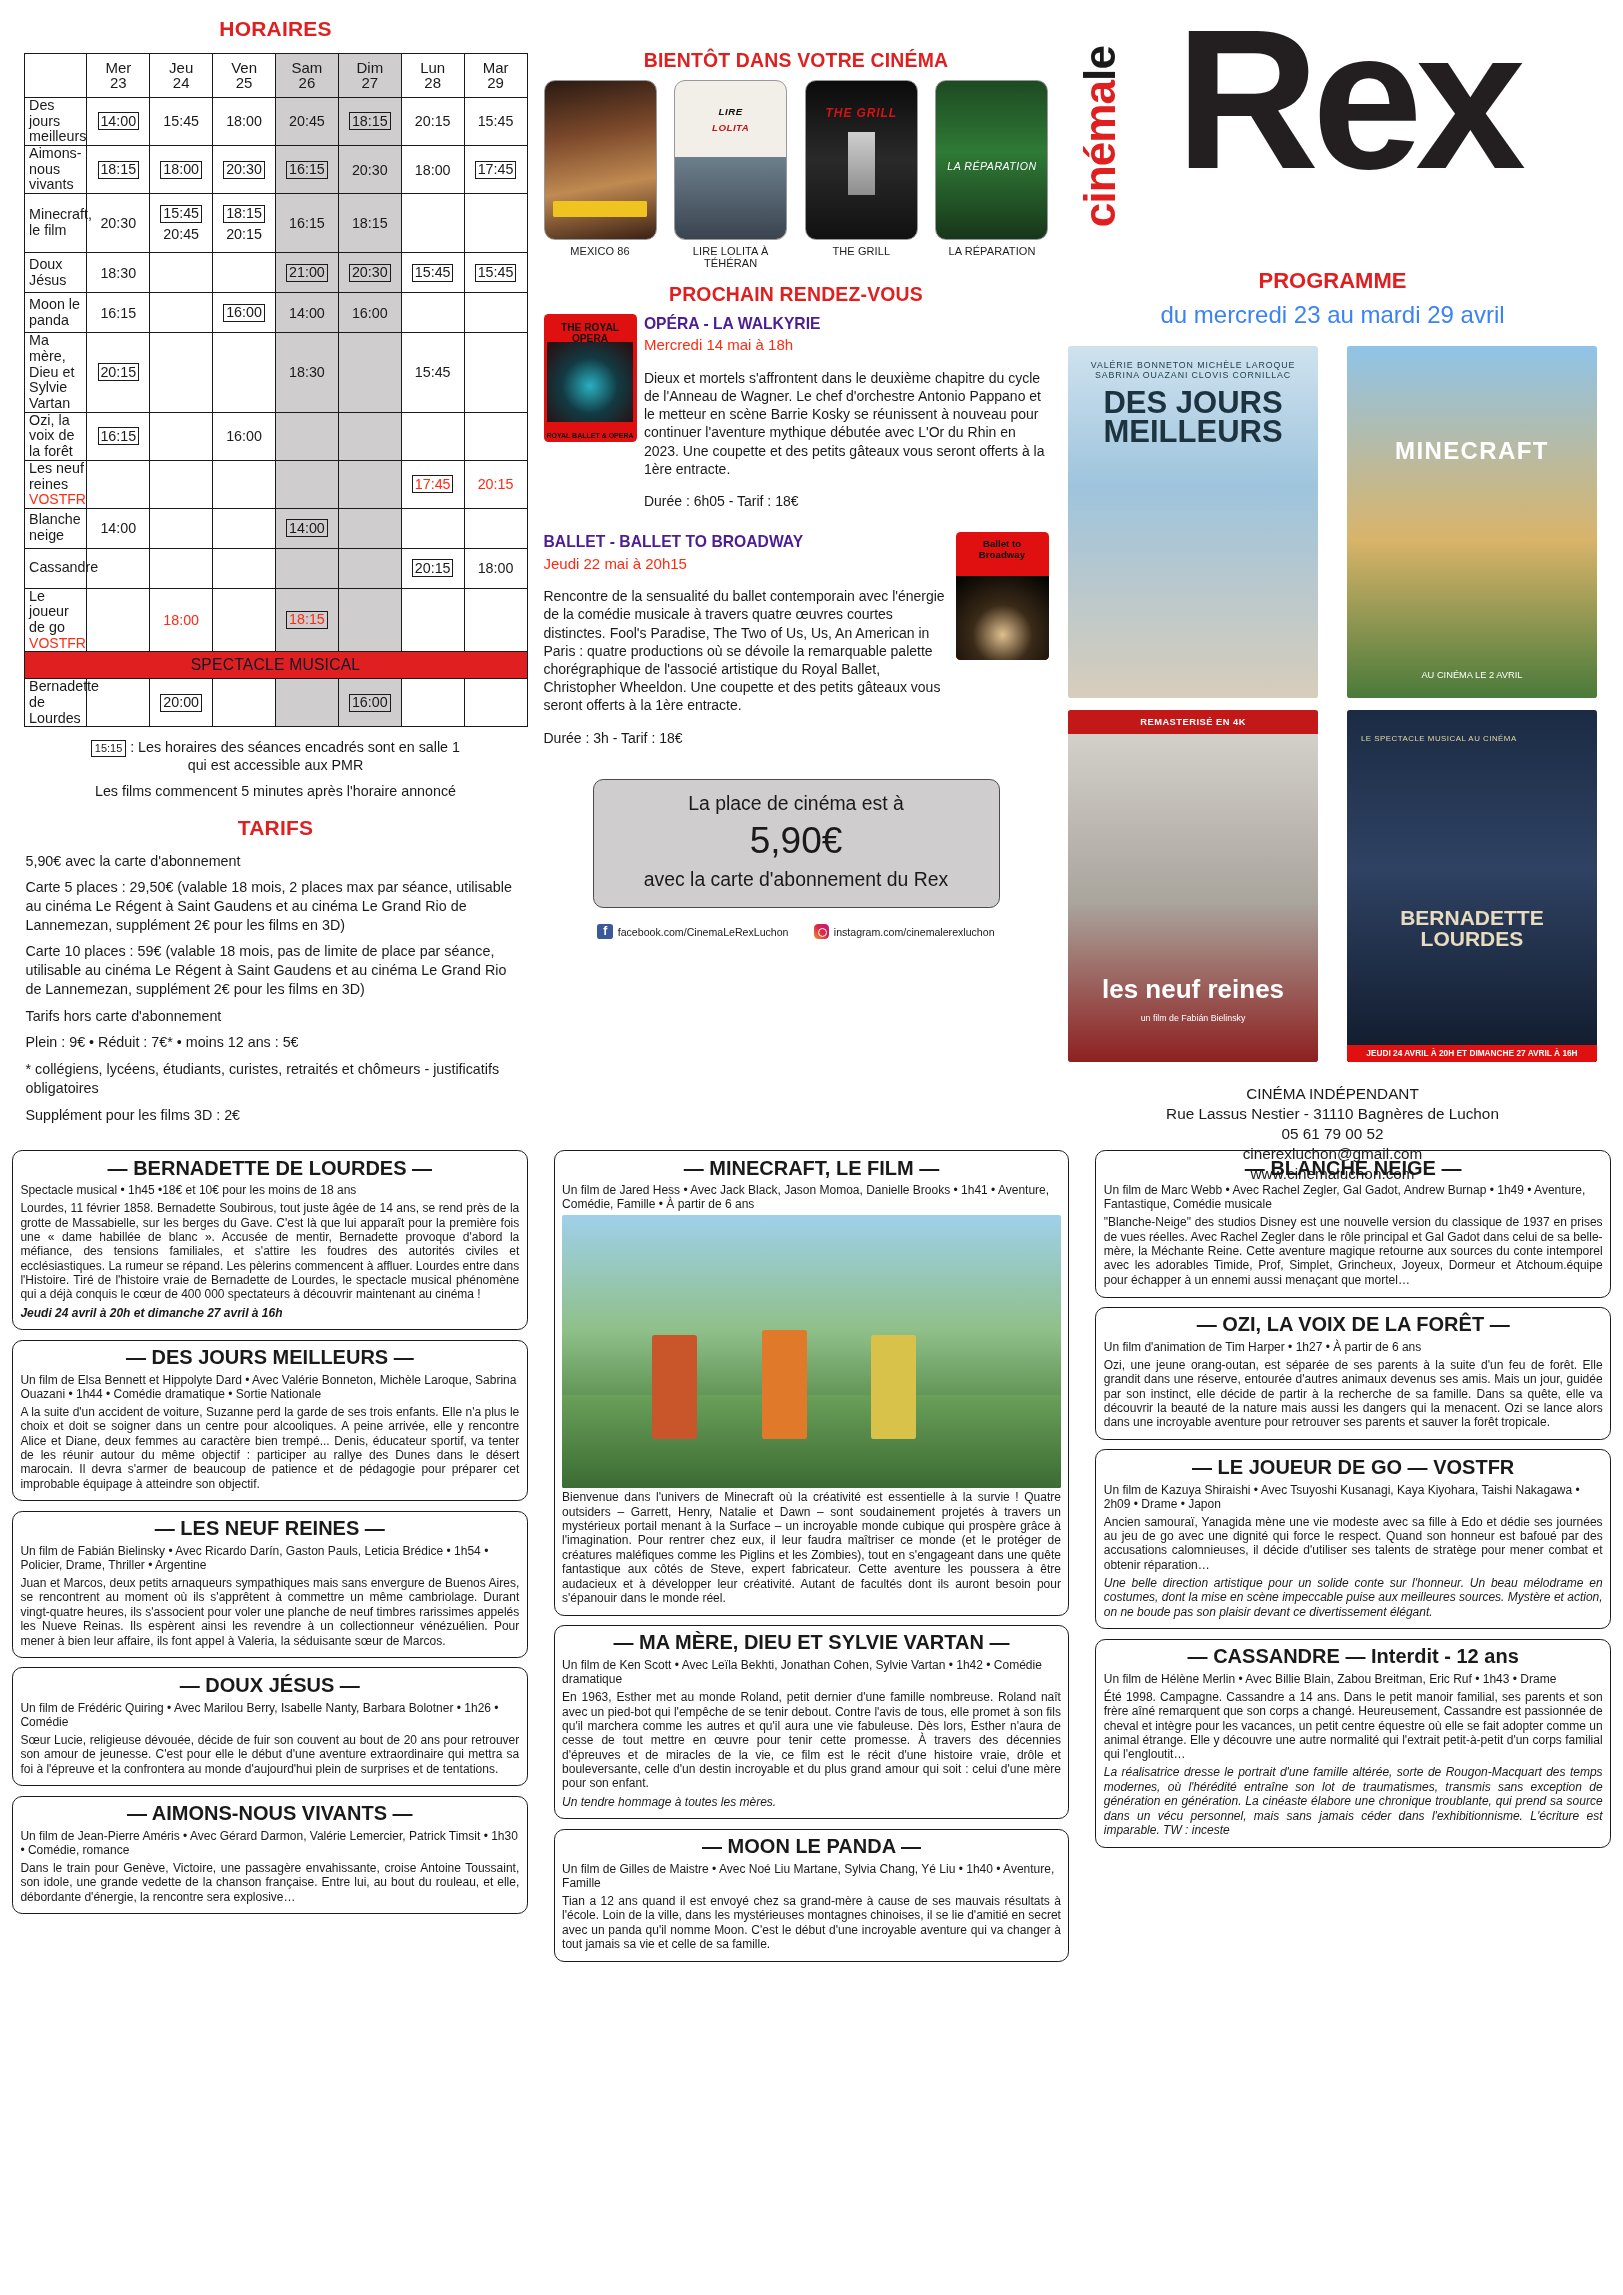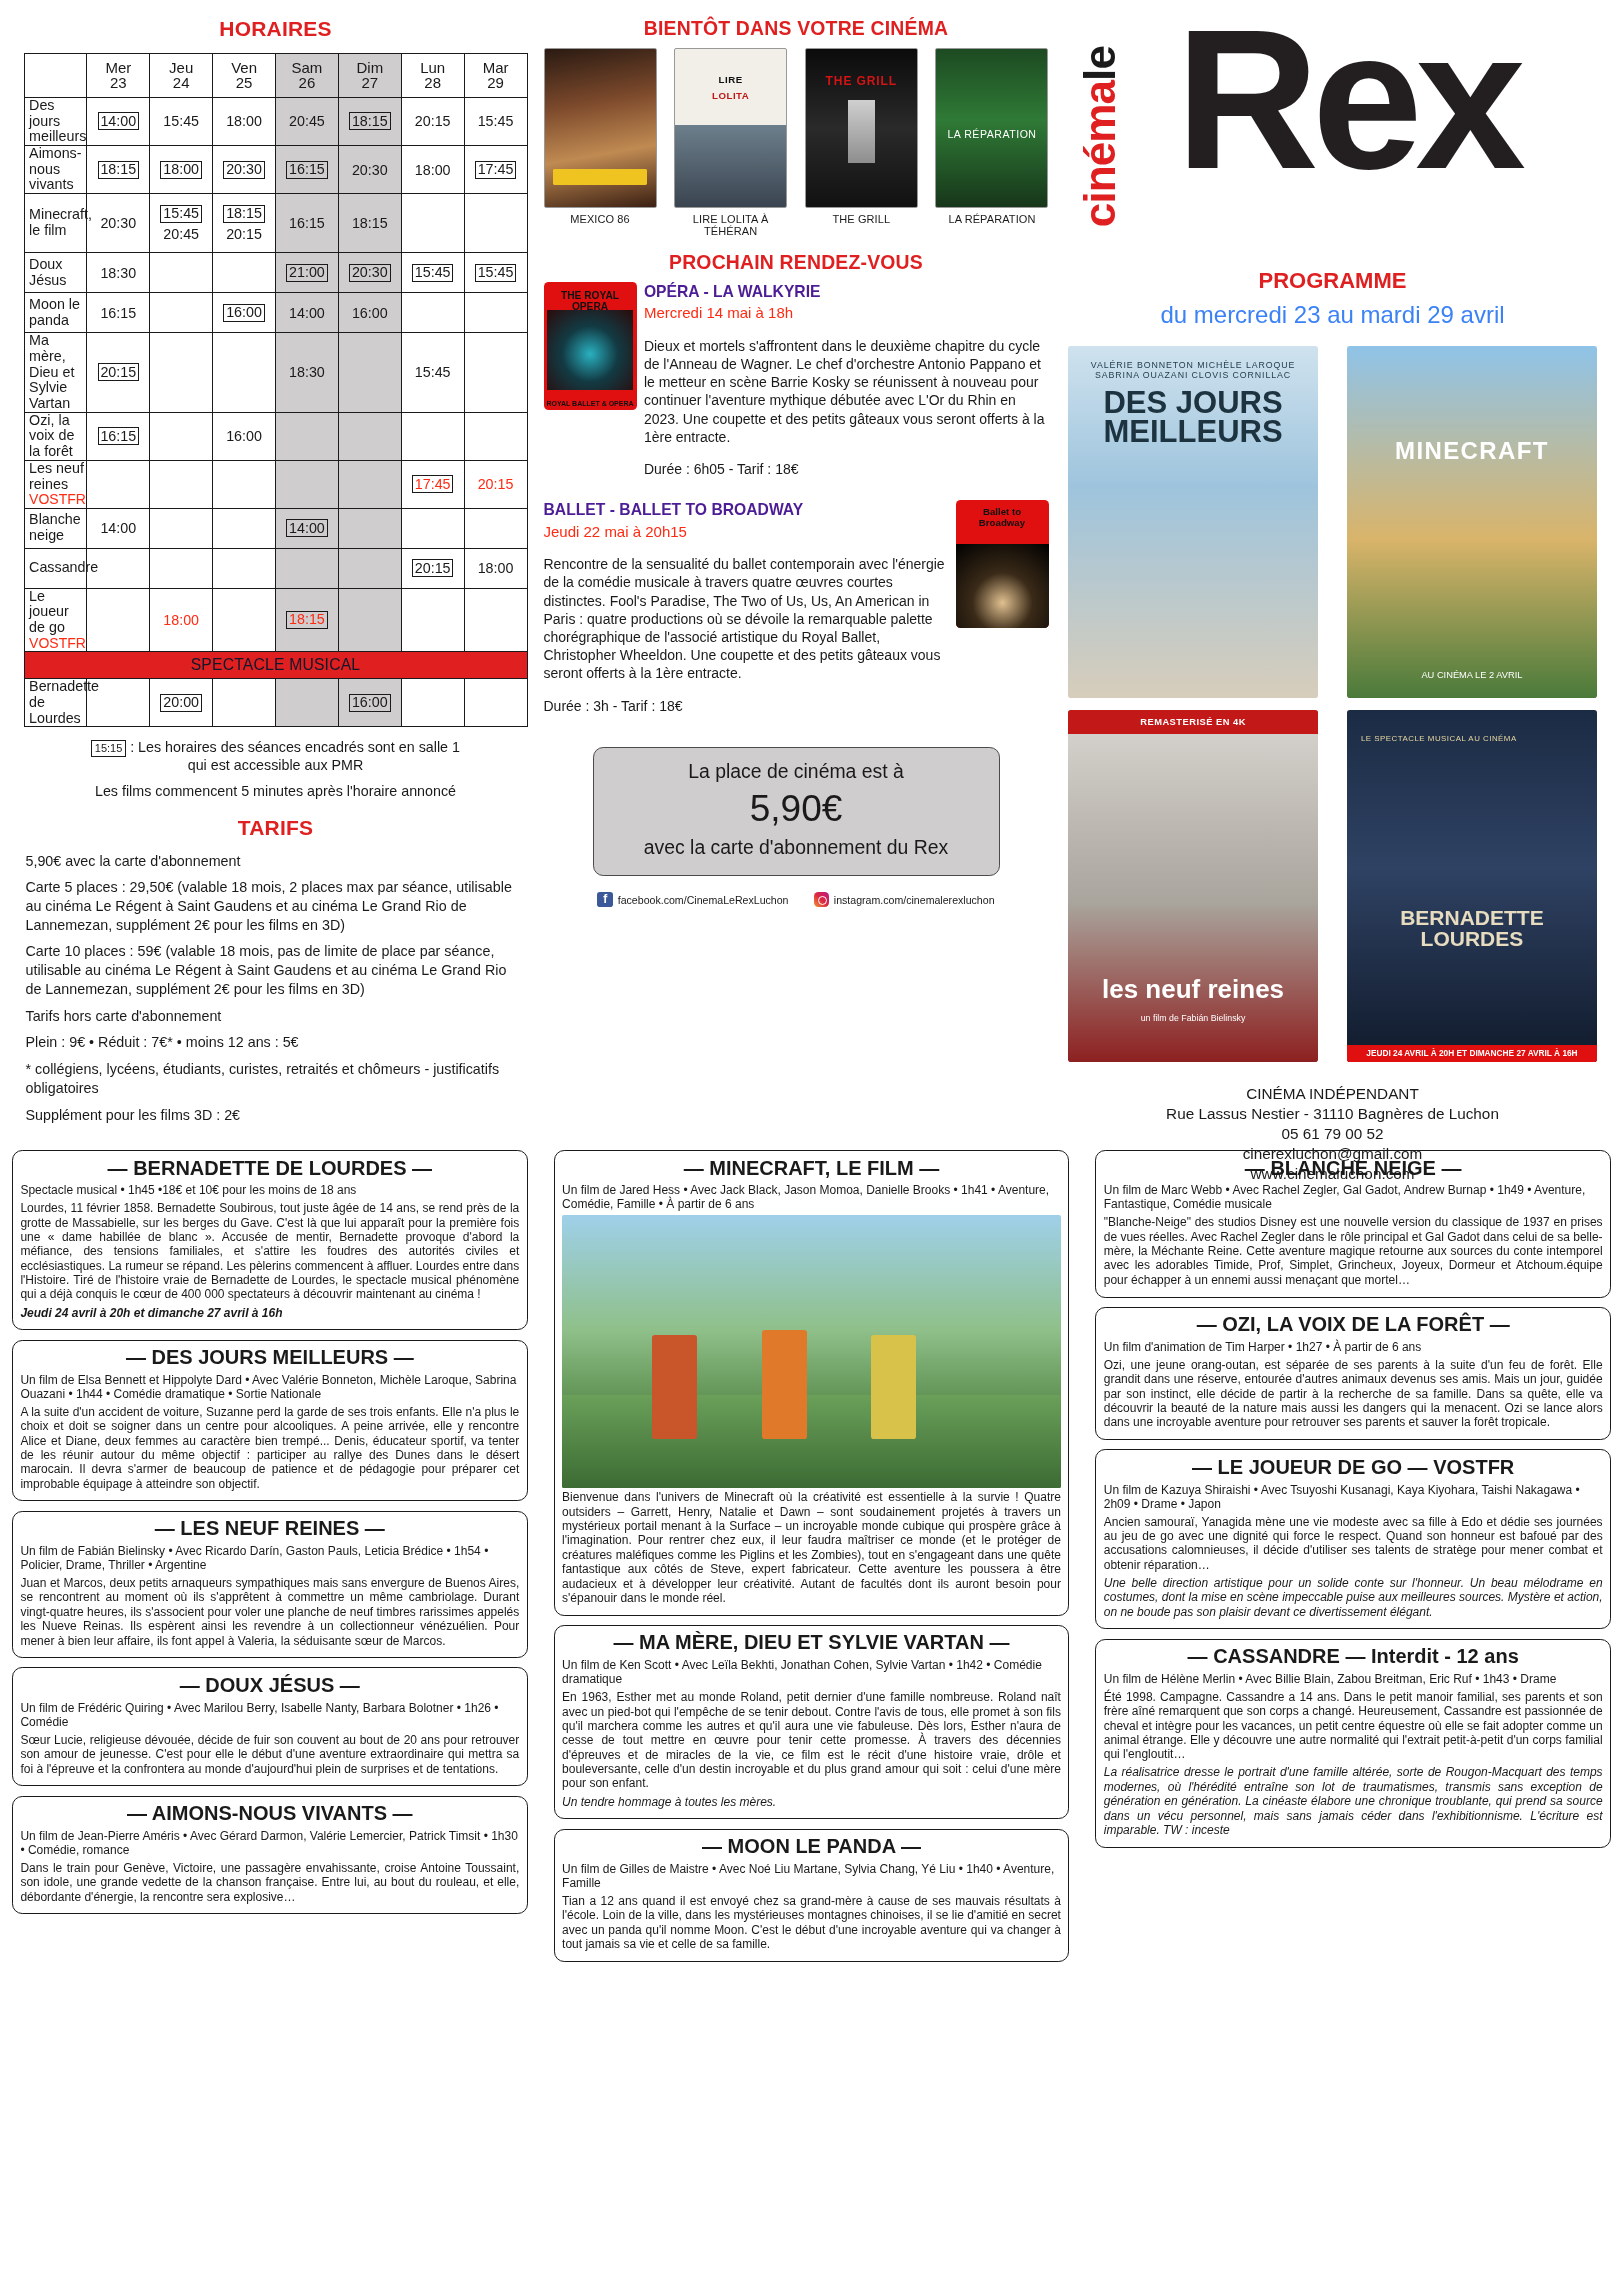--- a/index.html
+++ b/index.html
@@ -10,21 +10,21 @@
     font-family: "Liberation Sans", sans-serif;
     color: #1a1a1a;
     position: relative;
     overflow: hidden;
   }
   .page { position:relative; width:1623px; height:2295px; }
 
   
   .top { display:flex; width:1378px; height:1148px; padding: 14px 14px 0 14px; }
   .col-left  { width: 523px; flex:none; padding: 0 9.3px; }
-  .col-mid   { width: 518px; flex:none; padding: 0 6.5px; }
+  .col-mid   { width: 518px; flex:none; padding: 0 6.5px; margin-top: 32px; }
   .col-right { width: 555px; flex:none; padding: 0 4.6px; }
 
   h2.red-title {
     color:#e02020; font-weight:bold; text-align:center;
     font-size: 21px; letter-spacing:0.2px; margin: 2.8px 0 12px 0;
   }
 
   
   table.sched { border-collapse: collapse; width: 504px; margin: 0 auto; table-layout: fixed; }
   table.sched td, table.sched th {
@@ -54,22 +54,22 @@
   .legend .chip { border:0.9px solid #1a1a1a; font-size:11px; padding:0.9px 2.8px; display:inline-block; vertical-align:middle;}
   .legend .lg2 { text-align:center; margin-top:10.2px; }
 
   .tarifs-body { width:500px; margin: 0 auto; font-size:14.3px; line-height:1.3; }
   .tarifs-body p { margin: 0 0 8.3px 0; }
 
   
   .posters-row { display:flex; justify-content:space-between; align-items:flex-start; margin-top: 1.9px; }
   .poster-wrap { width: 113px; text-align:center; }
   .poster {
-    width: 113px; height: 160px; border-radius:2px; overflow:hidden;
-    position:relative; border:0.5px solid #999;
+    width: 113px; height: 160px; border-radius:11px; overflow:hidden;
+    position:relative; border:0.5px solid #999;font-style:italic;
   }
   .poster-cap { font-size:11px; margin-top:4.6px; letter-spacing:0.1px;}
 
   .p-mexico { background: linear-gradient(170deg,#2a1a12 0%,#7d4a2c 35%,#c08a52 65%,#3b2013 100%); }
   .p-mexico .bar { position:absolute; left:8%; right:8%; bottom:14%; height:15.7px;
       background:#f0c420; border-radius:1.4px;}
   .p-lolita { background:#f2efe9; }
   .p-lolita .lbl { position:absolute; top:16%; width:100%; text-align:center;
       font-size:9.7px; font-weight:bold; color:#111; letter-spacing:0.5px;}
   .p-lolita .lbl2 { position:absolute; top:26%; width:100%; text-align:center;

